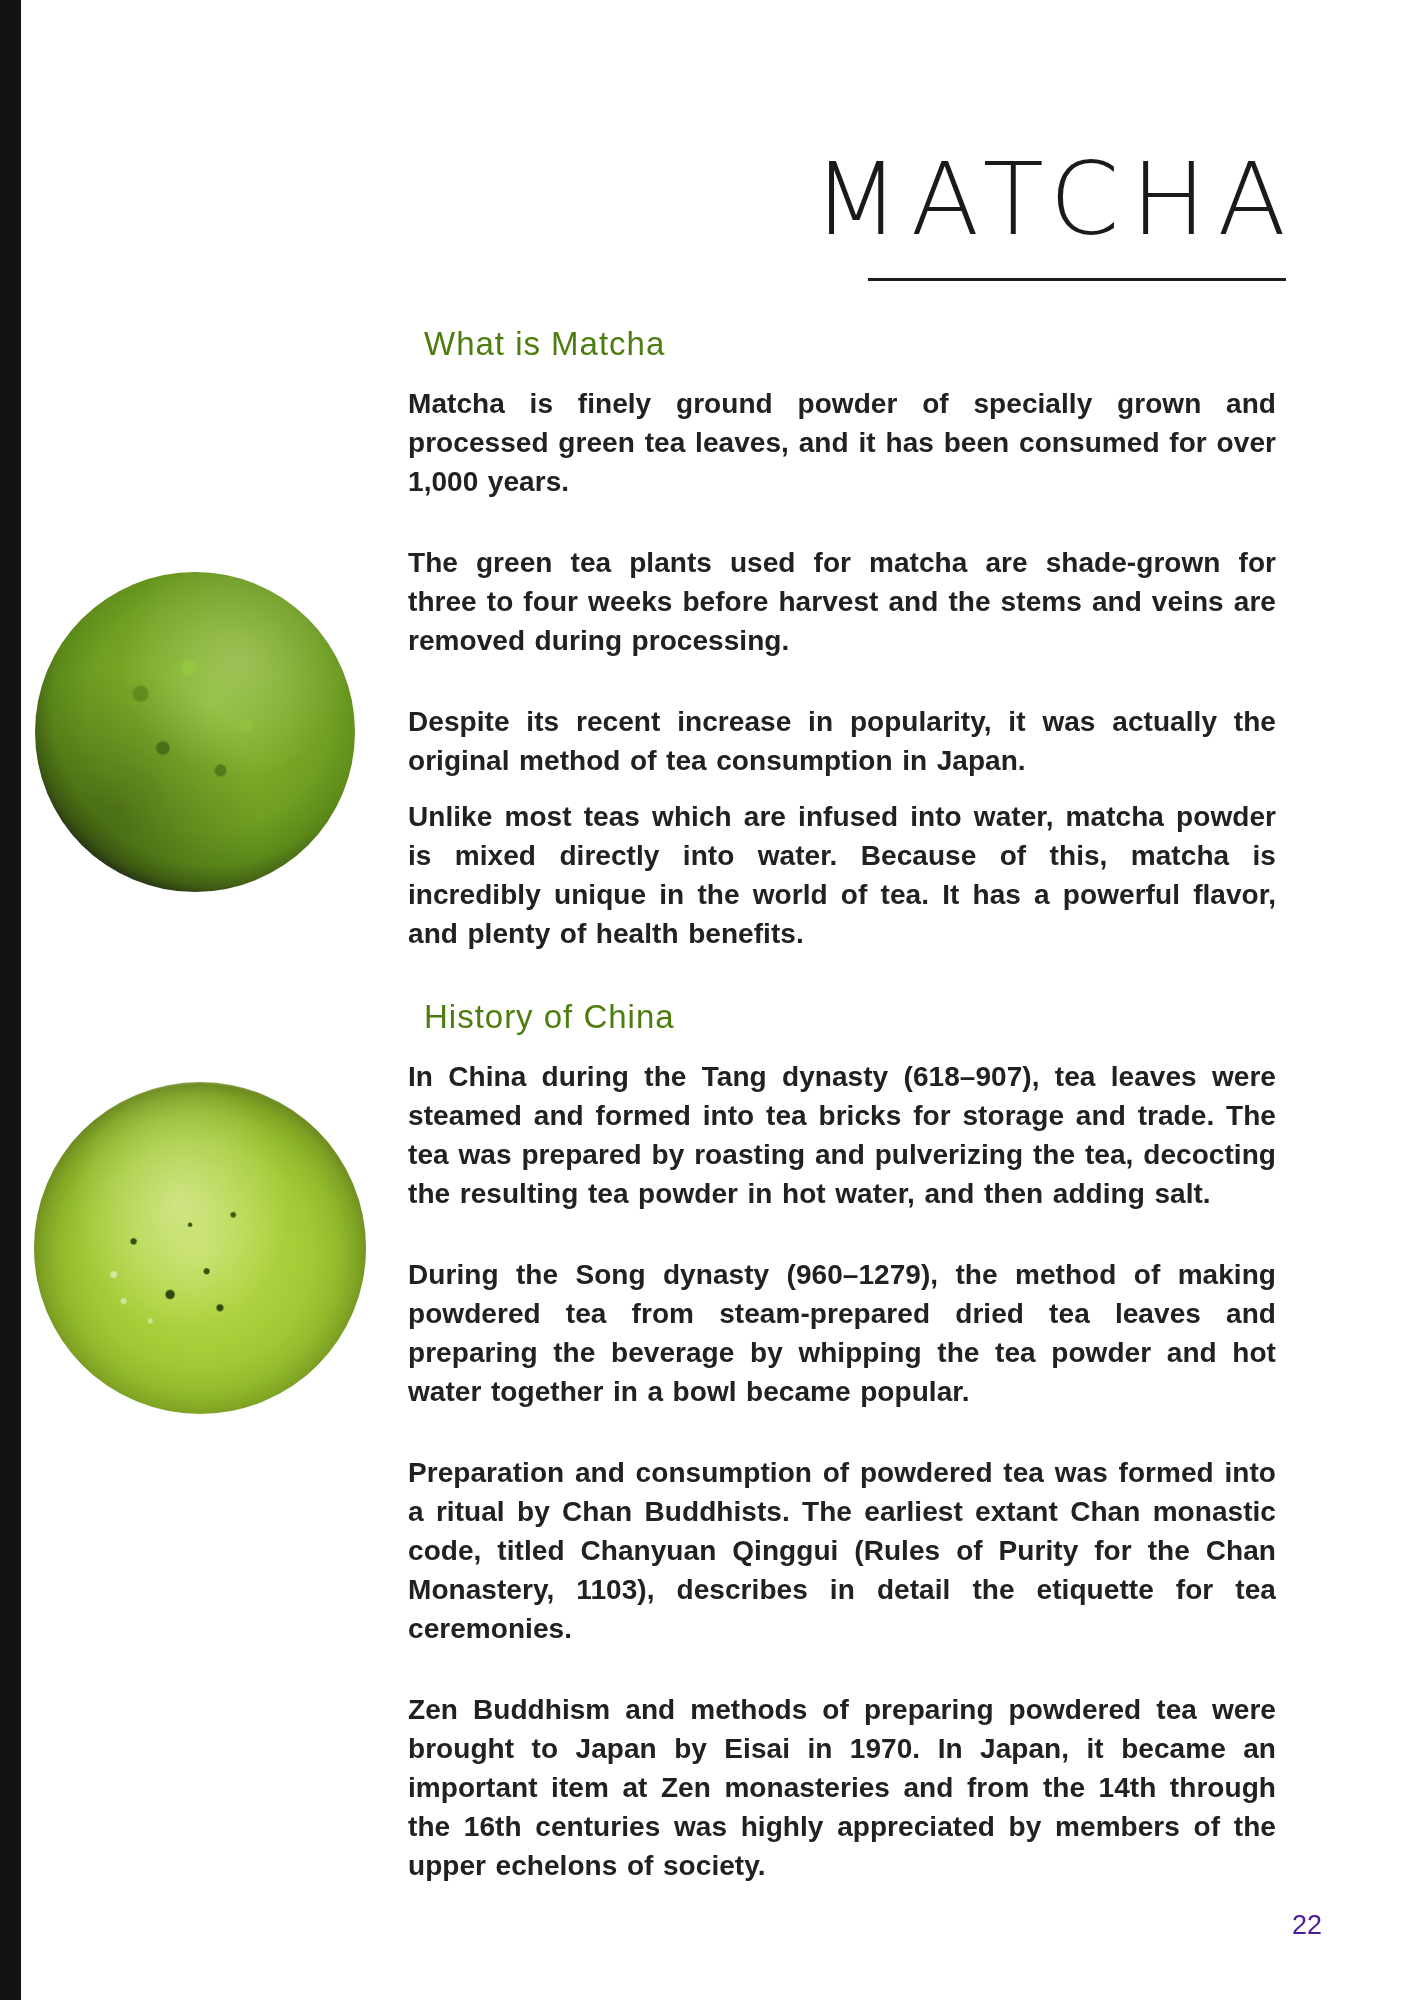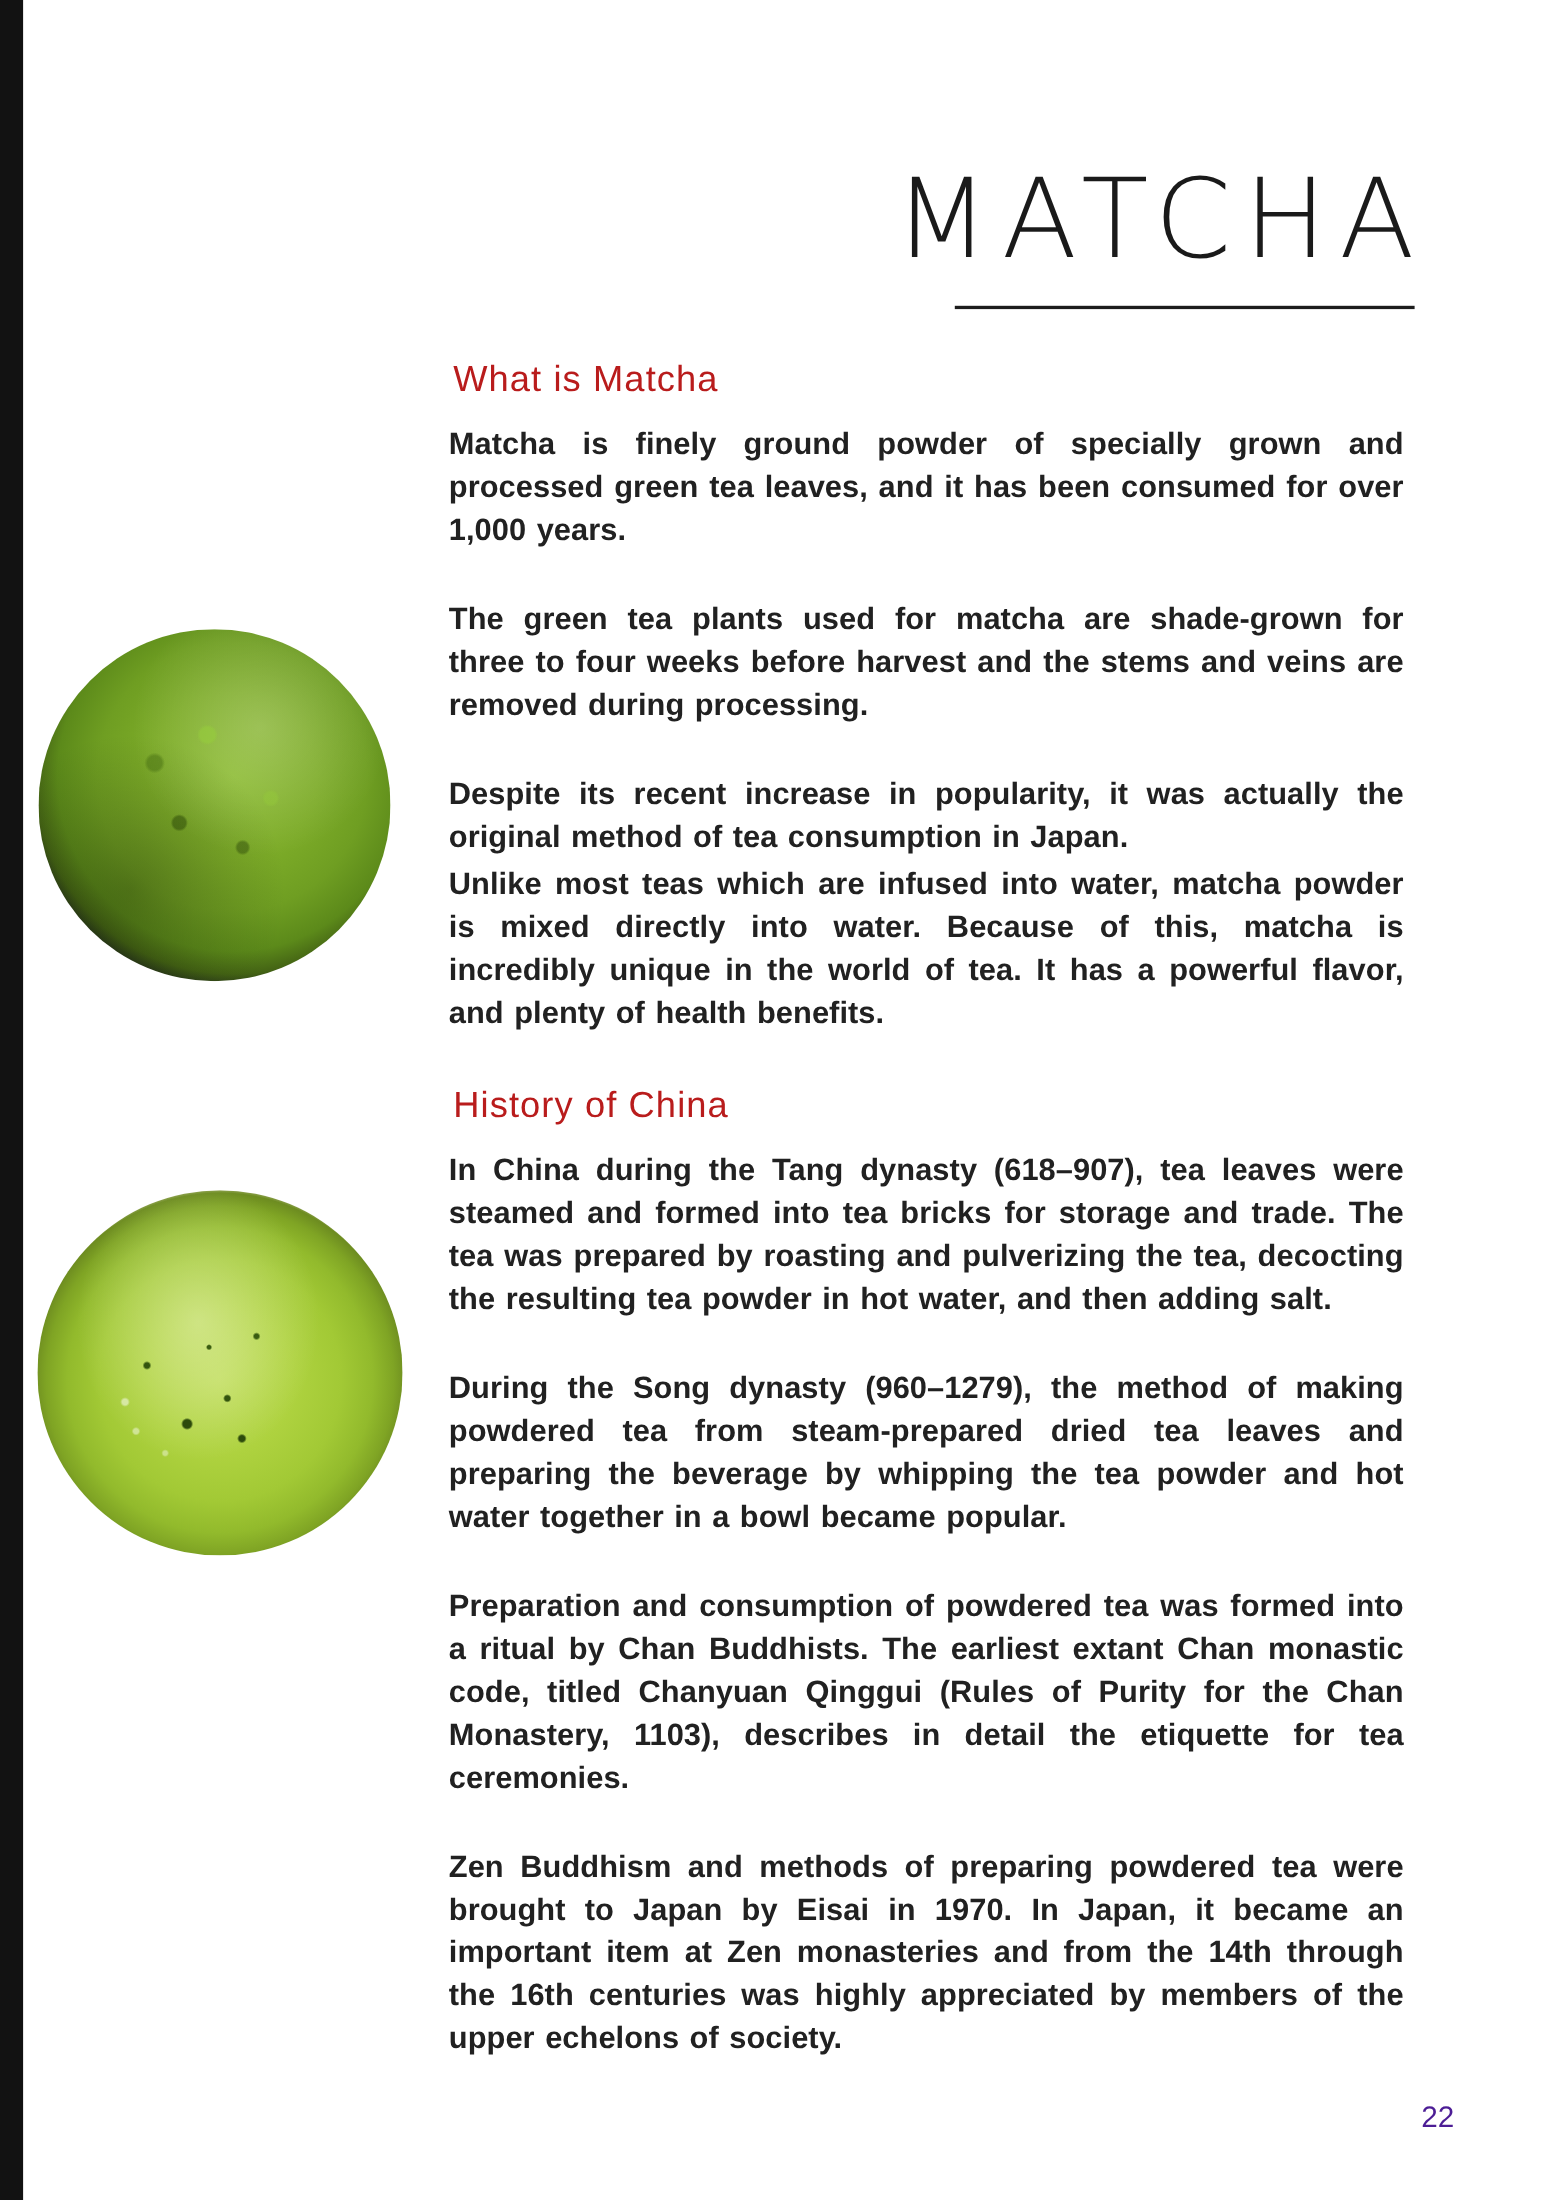--- a/index.html
+++ b/index.html
@@ -29,39 +29,39 @@
     white-space:nowrap;
   }
   .title-rule{
     width:418px;height:3px;background:#1d1d1d;
     margin:26px 0 0 auto;
   }
   .content{
     position:absolute;left:408px;top:324px;width:868px;
   }
   .content h2{
-    margin:0 0 20px 4px;
+    margin:0 0 20px 16px;
     font-weight:300;
     font-size:33px;
     line-height:40px;
     letter-spacing:0.03em;
-    color:#b91c1c;
+    color:#4d7c0f;
   }
   .content h2.h-history{margin-top:44px;}
   .content p{
     margin:0 0 42px 0;
     font-size:28px;
     line-height:39px;
     font-weight:700;
     color:#212121;
     text-align:justify;
     word-spacing:0.06em;
     letter-spacing:0.002em;
   }
-  .content p.tight{margin-bottom:4px;}
+  .content p.tight{margin-bottom:17px;}
   .page-number{
     position:absolute;left:1292px;top:1910px;
     font-size:27px;color:#4c1d95;font-weight:400;
   }
   
   .photo{position:absolute;margin:0;padding:0;border-radius:50%;}
   .bowl-powder{
     left:35px;top:572px;width:320px;height:320px;
     background:
       radial-gradient(circle at 63% 28%, rgba(255,255,240,0.22) 0%, rgba(255,255,255,0) 38%),

